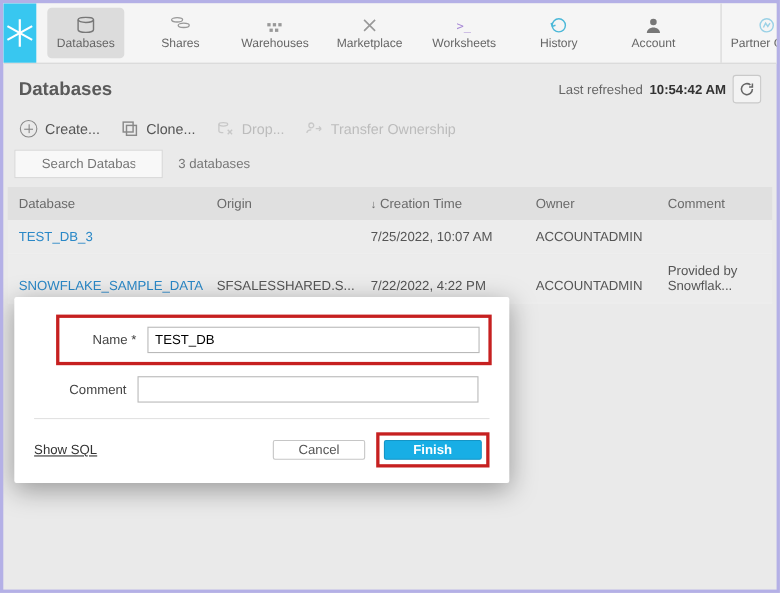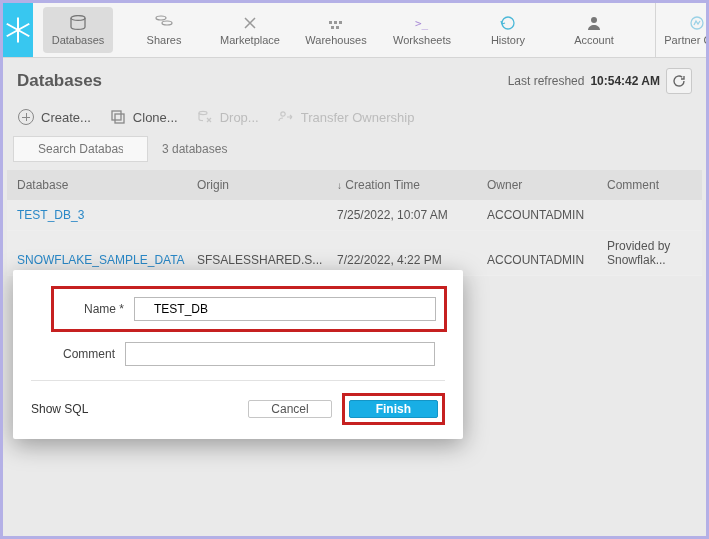--- a/index.html
+++ b/index.html
@@ -54,23 +54,23 @@
   .trow .td { color:#555; }
   .trow .dbname { color:#2a88c7; }
 
   
   .modal { position:absolute; left:10px; top:267px; width:450px; background:#fff; box-shadow: 0 6px 24px rgba(0,0,0,0.35); border-radius:2px; padding: 16px 18px 14px 18px; }
   .modal h2 { font-size:17px; font-weight:bold; color:#333; margin-bottom:14px; }
   .field-row { display:flex; align-items:center; gap:10px; margin-bottom:10px; }
   .field-row.req { border:3px solid #c62020; padding:8px 8px; margin-left:20px; margin-right:-2px;}
   .field-row.plain { padding: 0 10px 0 22px; }
   .flabel { width:62px; text-align:right; font-size:12px; color:#444; }
-  .finput { flex:1; height:24px; border:1px solid #b9b9b9; padding:0 19px; font-size:12px; }
+  .finput { flex:1; height:24px; border:1px solid #b9b9b9; padding:0 6px; font-size:12px; }
   .modal-footer { border-top:1px solid #e2e2e2; margin-top:14px; padding-top:12px; display:flex; align-items:center; }
-  .showsql { color:#333; font-size:12px; cursor:pointer; }
+  .showsql { color:#333; text-decoration:underline; font-size:12px; cursor:pointer; }
   .footer-spacer { flex:1; }
   .btn { height:18px; padding:0 22px; font-size:12px; border-radius:2px; cursor:pointer; }
   .btn-cancel { background:#fff; border:1px solid #c6c6c6; color:#555; margin-right:10px; }
   .finish-wrap { border:3px solid #c62020; padding:4px; display:inline-flex; }
   .btn-finish { background:#18aee5; border:1px solid #1495c6; color:#fff; font-weight:bold; padding:0 26px; }
 
   .th .arrow { font-size:10px; }
 </style>
 </head>
 <body>
@@ -100,36 +100,36 @@
           <svg width="18" height="16" viewBox="0 0 18 16">
             <ellipse cx="6" cy="3" rx="5" ry="2" fill="none" stroke="#999" stroke-width="1.2"></ellipse>
             <ellipse cx="12" cy="8" rx="5" ry="2" fill="none" stroke="#999" stroke-width="1.2"></ellipse>
           </svg>
         </span>
       <span class="nlabel">Shares</span>
     </div>
     <div class="navitem">
       <span class="nicon">
           <svg width="18" height="16" viewBox="0 0 18 16">
-            <path d="M4 3l10 10M14 3L4 13" stroke="#999" stroke-width="1.5" fill="none"></path>
-          </svg>
-        </span>
-      <span class="nlabel">Marketplace</span>
-    </div>
-    <div class="navitem">
-      <span class="nicon">
-          <svg width="18" height="16" viewBox="0 0 18 16">
             <rect x="2" y="6" width="3" height="3" fill="#999"></rect>
             <rect x="7" y="6" width="3" height="3" fill="#999"></rect>
             <rect x="12" y="6" width="3" height="3" fill="#999"></rect>
             <rect x="4" y="11" width="3" height="3" fill="#999"></rect>
             <rect x="9" y="11" width="3" height="3" fill="#999"></rect>
           </svg>
         </span>
       <span class="nlabel">Warehouses</span>
+    </div>
+    <div class="navitem">
+      <span class="nicon">
+          <svg width="18" height="16" viewBox="0 0 18 16">
+            <path d="M4 3l10 10M14 3L4 13" stroke="#999" stroke-width="1.5" fill="none"></path>
+          </svg>
+        </span>
+      <span class="nlabel">Marketplace</span>
     </div>
     <div class="navitem">
       <span class="nicon">
           <svg width="18" height="16" viewBox="0 0 18 16">
             <text x="2" y="12" font-size="11" fill="#a88ad6" font-family="monospace">&gt;_</text>
           </svg>
         </span>
       <span class="nlabel">Worksheets</span>
     </div>
     <div class="navitem">

